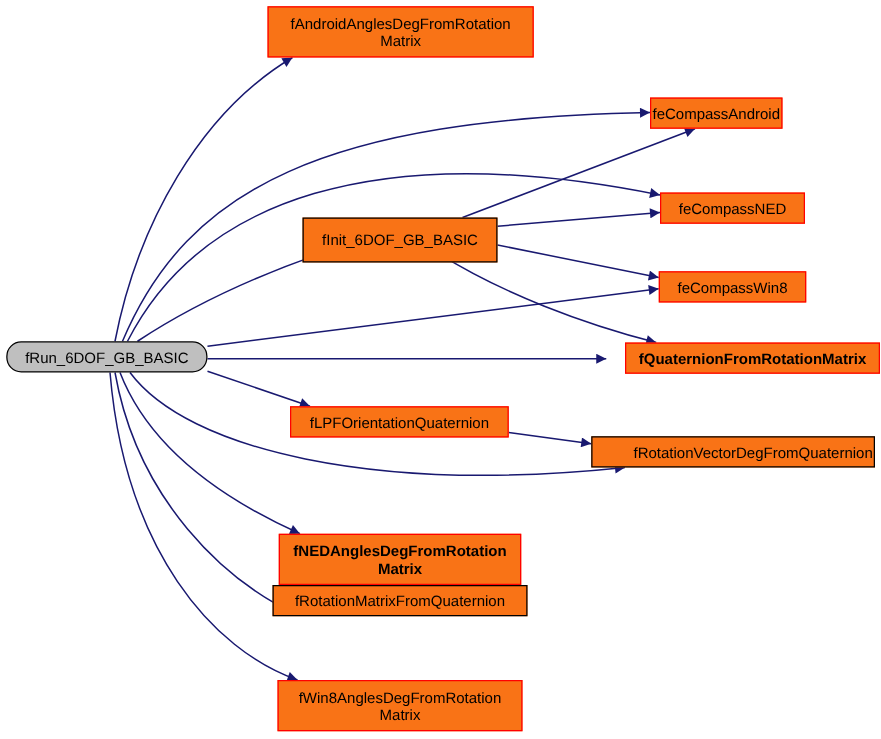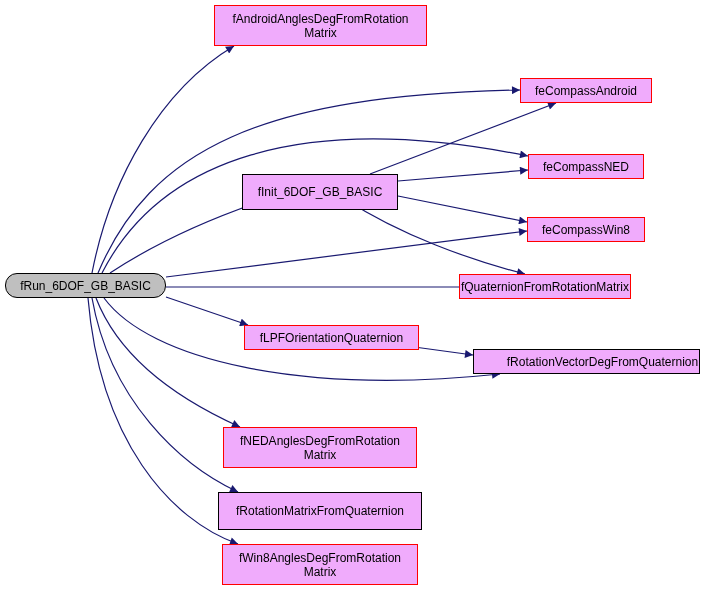--- a/index.html
+++ b/index.html
@@ -1,19 +1,19 @@
 <!DOCTYPE html>
 <html><head>
 <meta charset="utf-8">
 <style>
   html, body { margin: 0; padding: 0; background: #ffffff; }
   body { width: 705px; height: 591px; position: relative; overflow: hidden;
          font-family: "Liberation Sans", sans-serif; }
   svg { position: absolute; left: 0; top: 0; }
-  .node { position: absolute; box-sizing: border-box; background: #f0abfc;
+  .node { position: absolute; box-sizing: border-box; background: #f97316;
           border: 1px solid #000000; font-size: 12px; line-height: 14px;
           color: #000000; text-align: center; display: flex;
           align-items: center; justify-content: center;
           font-family: "Liberation Sans", sans-serif; cursor: pointer; }
   .node.red { border-color: #ff0000; }
   .node.root { background: #bfbfbf; border-color: #000000; cursor: default; border-radius: 12px; }
   .node span { white-space: pre-line; }
 </style>
 </head>
 <body>
@@ -44,53 +44,53 @@
 
 <div class="node root" id="n-fRun" style="left:5px;top:273px;width:161px;height:25px;">
     <span>fRun_6DOF_GB_BASIC</span>
   </div>
 
 <div class="node red" id="n-fAndroid" style="left:214px;top:5px;width:213px;height:41px;">
     <span>fAndroidAnglesDegFromRotation
 Matrix</span>
   </div>
 
-<div class="node red" id="n-feCompassAndroid" style="left:520px;top:78px;width:132px;height:25px;">
+<div class="node red" id="n-feCompassAndroid" style="left:520px;top:78px;width:106px;height:25px;">
     <span>feCompassAndroid</span>
   </div>
 
 <div class="node" id="n-fInit" style="left:242px;top:174px;width:156px;height:36px;">
     <span>fInit_6DOF_GB_BASIC</span>
   </div>
 
 <div class="node red" id="n-feCompassNED" style="left:528px;top:154px;width:116px;height:25px;align-items:center;">
     <span>feCompassNED</span>
   </div>
 
 <div class="node red" id="n-feCompassWin8" style="left:527px;top:217px;width:118px;height:25px;">
     <span>feCompassWin8</span>
   </div>
 
-<div class="node red" id="n-fQuat" style="left:459px;top:274px;width:172px;height:25px;">
+<div class="node red" id="n-fQuat" style="left:500px;top:274px;width:204px;height:25px;font-weight:bold;">
     <span>fQuaternionFromRotationMatrix</span>
   </div>
 
-<div class="node red" id="n-fLPF" style="left:232px;top:325px;width:175px;height:25px;margin-left:12px;">
+<div class="node red" id="n-fLPF" style="left:232px;top:325px;width:175px;height:25px;">
     <span>fLPFOrientationQuaternion</span>
   </div>
 
 <div class="node" id="n-fRotVec" style="left:473px;top:349px;width:227px;height:25px;padding-left:32px;">
     <span>fRotationVectorDegFromQuaternion</span>
   </div>
 
-<div class="node red" id="n-fNED" style="left:223px;top:427px;width:194px;height:41px;">
+<div class="node red" id="n-fNED" style="left:223px;top:427px;width:194px;height:41px;font-weight:bold;">
     <span>fNEDAnglesDegFromRotation
 Matrix</span>
   </div>
 
-<div class="node" id="n-fRotMat" style="left:218px;top:492px;width:204px;height:38px;">
+<div class="node" id="n-fRotMat" style="left:218px;top:468px;width:204px;height:25px;">
     <span>fRotationMatrixFromQuaternion</span>
   </div>
 
 <div class="node red" id="n-fWin8" style="left:222px;top:544px;width:196px;height:41px;">
     <span>fWin8AnglesDegFromRotation
 Matrix</span>
   </div>
 
 </body></html>

